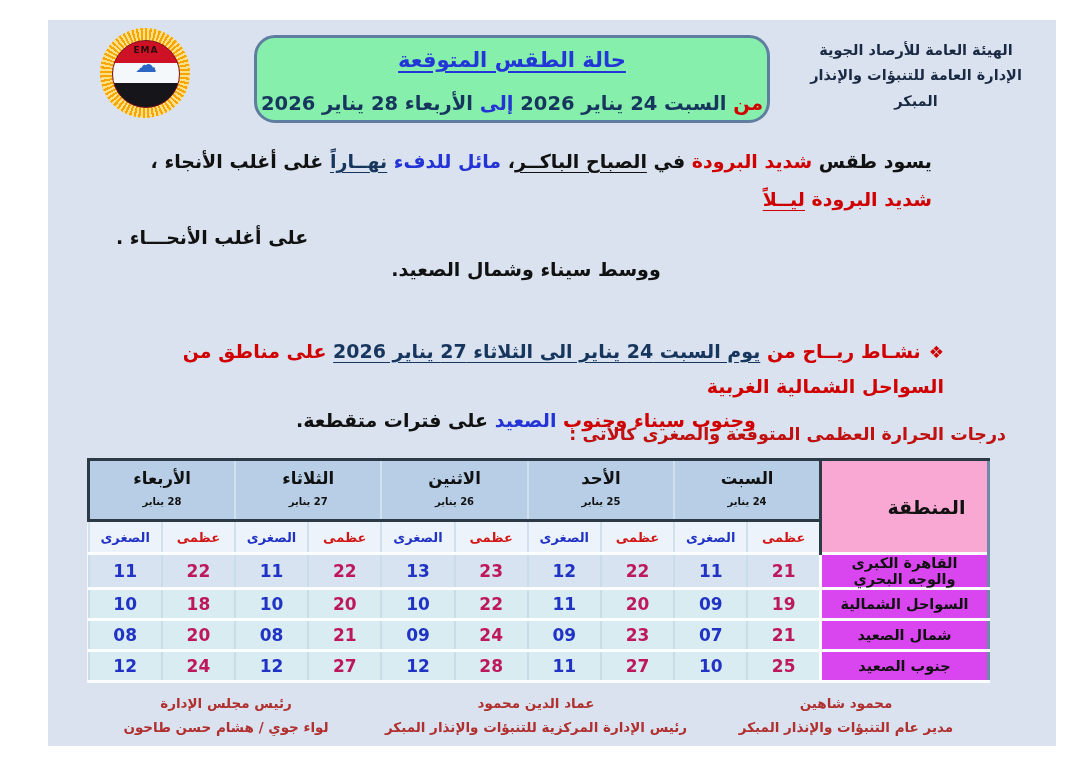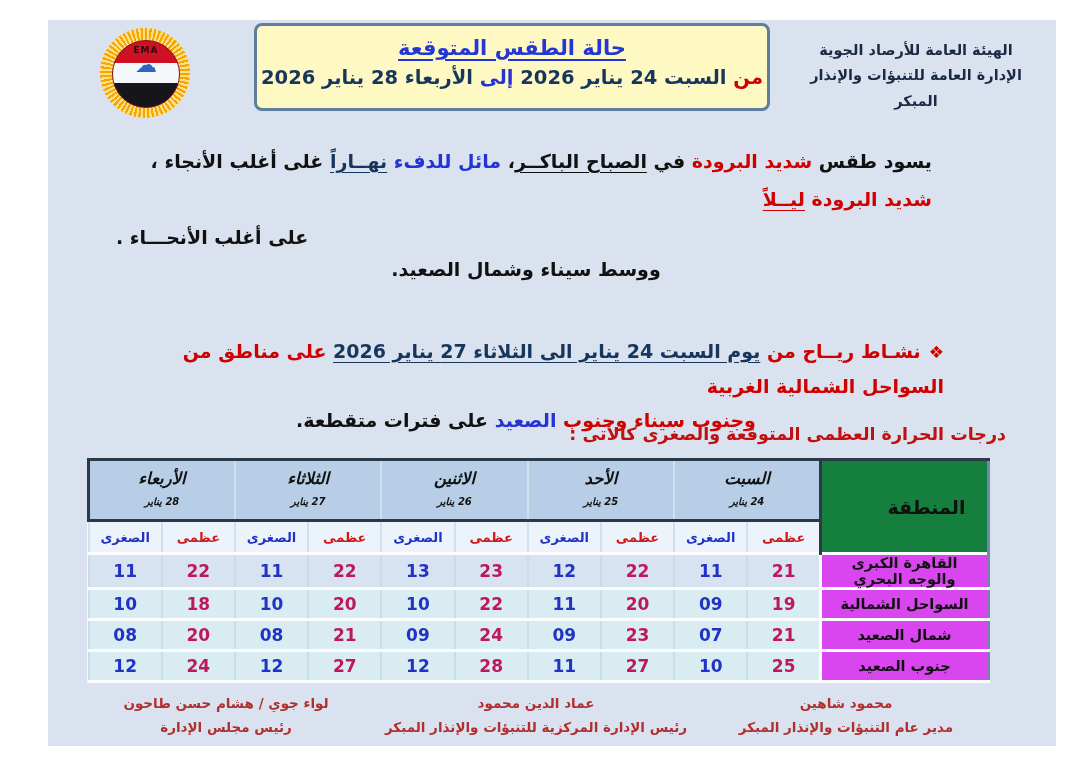--- a/index.html
+++ b/index.html
@@ -3,25 +3,25 @@
 <meta charset="utf-8">
 <style>
   html,body{margin:0;padding:0;background:#ffffff;}
   body{font-family:"DejaVu Sans",sans-serif;}
   .page{position:relative;width:1080px;height:762px;background:#ffffff;overflow:hidden;}
   .doc{position:absolute;left:48px;top:20px;width:1008px;height:726px;background:#d9e2ee;direction:rtl;}
 
   
   .org{position:absolute;right:10px;top:18px;width:260px;text-align:center;
        color:#1b2a44;font-weight:bold;font-size:14.5px;line-height:1.75;}
-  .title-box{position:absolute;right:286px;top:3px;width:516px;height:88px;
-       border:3px solid #5f7d9e;border-radius:8px;background:#fef9c3;
+  .title-box{position:absolute;right:286px;top:15px;width:516px;height:88px;
+       border:3px solid #5f7d9e;border-radius:21px;background:#86efac;
        text-align:center;padding-top:10px;box-sizing:border-box;}
   .title-main{color:#2337d8;font-weight:bold;font-size:21px;text-decoration:underline;text-underline-offset:4px;}
-  .title-date{margin-top:6px;font-weight:bold;font-size:19.5px;color:#17365d;}
+  .title-date{margin-top:20px;font-weight:bold;font-size:19.5px;color:#17365d;}
   .logo{position:absolute;left:52px;top:8px;width:90px;height:90px;border-radius:50%;
         background:repeating-conic-gradient(#f7a600 0deg 3deg,#ffe08a 3deg 6deg);}
   .emblem{position:absolute;left:13%;top:13%;width:74%;height:74%;border-radius:50%;overflow:hidden;
         background:linear-gradient(to bottom,#cf1126 0 33%,#f5f8fb 33% 64%,#15151a 64% 100%);
         border:1px solid #7a1020;}
   .emblem .ema{position:absolute;top:4px;width:100%;text-align:center;color:#2a0c0c;
         font-size:9px;font-weight:bold;letter-spacing:1px;direction:ltr;}
   .emblem .cloud{position:absolute;top:13px;width:100%;text-align:center;color:#2b66c4;font-size:22px;line-height:22px;}
 
   
@@ -43,26 +43,26 @@
   .u{text-decoration:underline;text-underline-offset:4px;}
 
   .tbl-heading{position:absolute;top:404px;right:50px;left:60px;text-align:right;
       color:#c01010;font-weight:bold;font-size:17.5px;text-underline-offset:4px;
       font-family:"DejaVu Sans",sans-serif;}
 
   
   .temp-table{position:absolute;top:438px;right:66px;width:900px;border-collapse:collapse;table-layout:fixed;
       background:#f6fafc;}
   .temp-table th,.temp-table td{font-weight:bold;text-align:center;vertical-align:middle;padding:0;}
-  th.region-h{background:#15803d;color:#111;font-size:19px;width:168px;
+  th.region-h{background:#f9a8d4;color:#111;font-size:19px;width:168px;
       border-top:3px solid #2c3947;border-left:3px solid #2c3947;border-right:3px solid #6f8aa5;
       border-bottom:2px solid #cfe0ef;padding-left:44px;}
   th.day{background:#b7cee6;color:#111;height:58px;
       border-top:3px solid #2c3947;border-bottom:3px solid #2c3947;
-      border-left:2px solid #cfe0ef;border-right:2px solid #cfe0ef;font-style:italic;}
+      border-left:2px solid #cfe0ef;border-right:2px solid #cfe0ef;}
   th.day:last-child{border-left:3px solid #2c3947;}
   .day-name{font-size:16.5px;line-height:24px;}
   .day-date{font-size:10px;line-height:22px;}
   th.sub{background:#edf3fa;height:30px;font-size:13px;
       border:2px solid #cfe0ef;border-top:3px solid #2c3947;}
   th.sub.maxh{color:#d01818;}
   th.sub.minh{color:#2133c4;}
   .temp-table tbody tr{height:31px;}
   .temp-table tbody th.regioncell{background:#d946ef;color:#111;font-size:14.5px;
       border:3px solid #fbfdfe;border-right:3px solid #6f8aa5;padding:0 4px;}
@@ -228,18 +228,18 @@
 
     <div class="sig sig-right">
       <div>محمود شاهين</div>
       <div>مدير عام التنبؤات والإنذار المبكر</div>
     </div>
     <div class="sig sig-center">
       <div>عماد الدين محمود</div>
       <div>رئيس الإدارة المركزية للتنبؤات والإنذار المبكر</div>
     </div>
     <div class="sig sig-left">
+      <div>رئيس مجلس الإدارة</div>
       <div>لواء جوي / هشام حسن طاحون</div>
-      <div>رئيس مجلس الإدارة</div>
     </div>
 
   </div>
 </div>
 
 </body></html>

